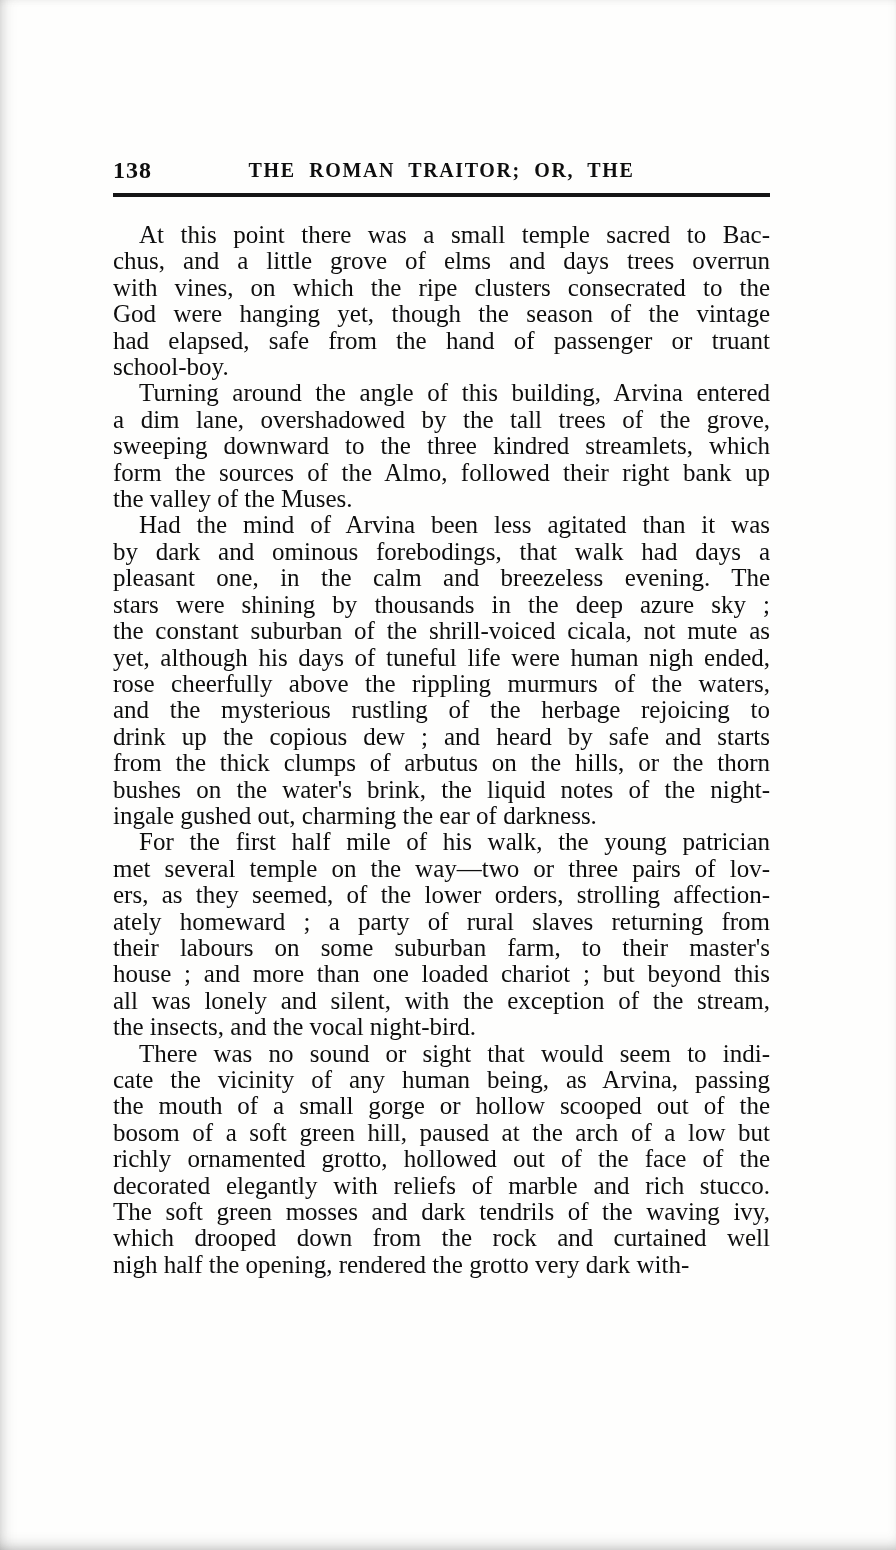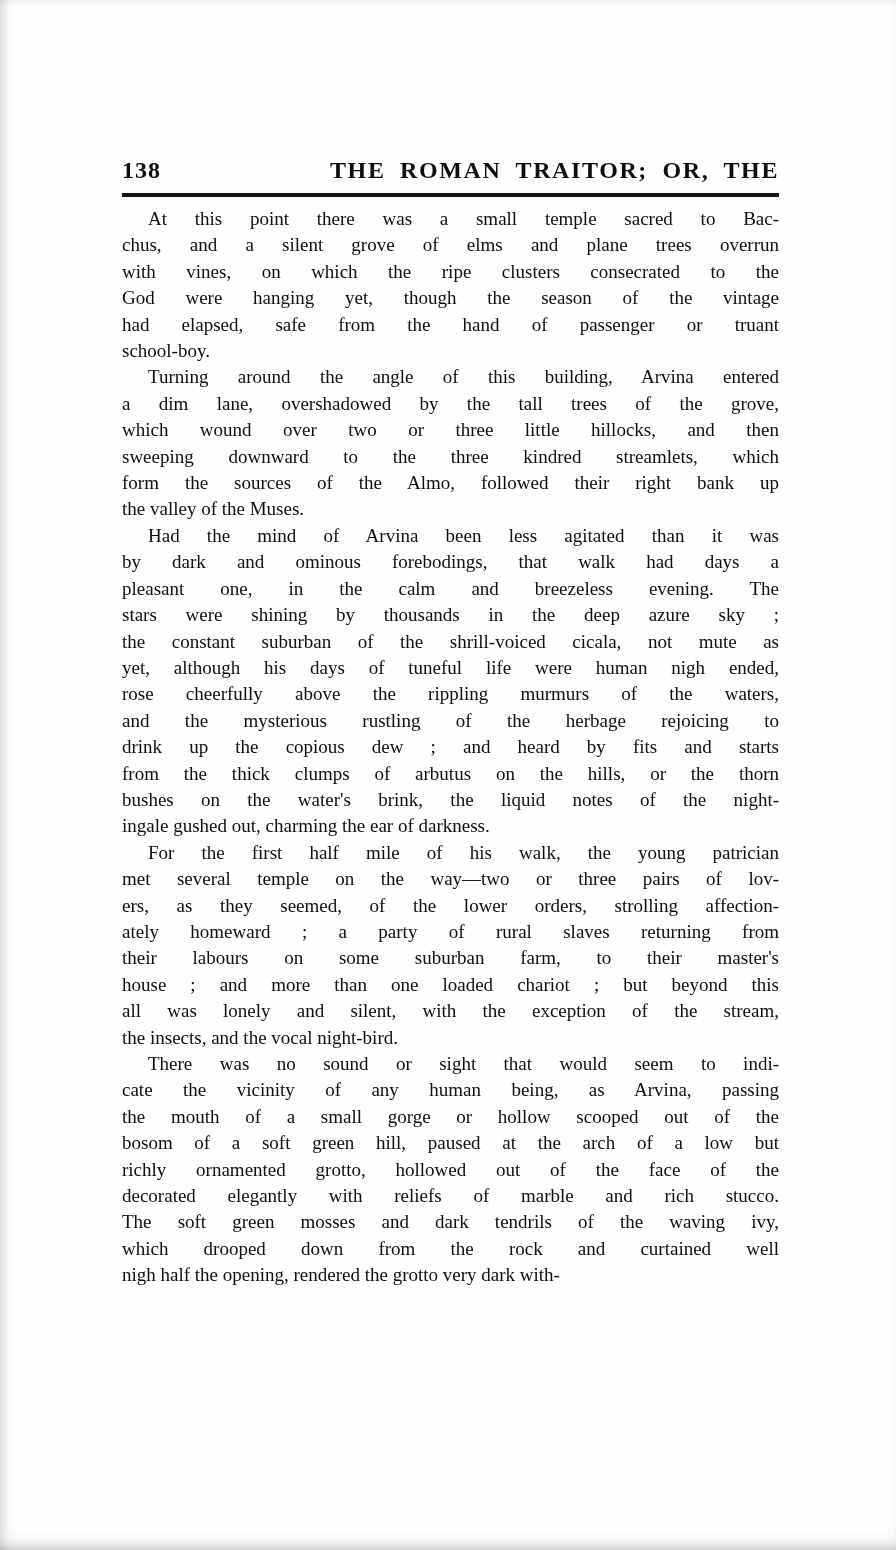--- a/index.html
+++ b/index.html
@@ -17,54 +17,54 @@
     overflow: hidden;
     color: #0e0e0e;
     
     box-shadow:
       inset 0 -10px 16px -10px rgba(70,70,70,0.45),
       inset 12px 0 16px -12px rgba(70,70,70,0.28),
       inset 0 6px 10px -8px rgba(70,70,70,0.15);
   }
   .content {
     position: absolute;
-    left: 122px;
+    left: 113px;
     top: 156px;
     width: 657px;
   }
   .running-header {
     position: relative;
     height: 30px;
   }
   .page-number {
     position: absolute;
     left: 0;
     top: 0;
     font-size: 24px;
     font-weight: bold;
     letter-spacing: 1px;
     line-height: 28px;
   }
   .running-title {
     display: block;
-    text-align: right;
-    font-size: 24px;
+    text-align: center;
+    font-size: 20px;
     font-weight: bold;
     letter-spacing: 1.6px;
     word-spacing: 7px;
     line-height: 28px;
   }
   .header-rule {
     height: 4px;
     background: #151515;
     margin-top: 7px;
   }
   .page-body {
-    margin-top: 9px;
-    font-size: 19px;
+    margin-top: 25px;
+    font-size: 25px;
     line-height: 26.4px;
   }
   .paragraph { margin: 0; }
   .line {
     text-align: justify;
     text-align-last: justify;
     white-space: normal;
   }
   .line.para-first { text-indent: 26px; }
   .line.para-last { text-align-last: left; }
@@ -75,44 +75,43 @@
 <div class="page">
   <div class="content">
     <header class="running-header">
       <span class="page-number">138</span>
       <span class="running-title">THE ROMAN TRAITOR; OR, THE</span>
     </header>
     <div class="header-rule"></div>
     <main class="page-body">
         <div class="paragraph">
           <div class="line para-first">At this point there was a small temple sacred to Bac-</div>
-          <div class="line">chus, and a silent grove of elms and plane trees overrun</div>
+          <div class="line">chus, and a little grove of elms and days trees overrun</div>
           <div class="line">with vines, on which the ripe clusters consecrated to the</div>
           <div class="line">God were hanging yet, though the season of the vintage</div>
           <div class="line">had elapsed, safe from the hand of passenger or truant</div>
           <div class="line para-last">school-boy.</div>
         </div>
         <div class="paragraph">
           <div class="line para-first">Turning around the angle of this building, Arvina entered</div>
           <div class="line">a dim lane, overshadowed by the tall trees of the grove,</div>
-          <div class="line">which wound over two or three little hillocks, and then</div>
           <div class="line">sweeping downward to the three kindred streamlets, which</div>
           <div class="line">form the sources of the Almo, followed their right bank up</div>
           <div class="line para-last">the valley of the Muses.</div>
         </div>
         <div class="paragraph">
           <div class="line para-first">Had the mind of Arvina been less agitated than it was</div>
           <div class="line">by dark and ominous forebodings, that walk had days a</div>
           <div class="line">pleasant one, in the calm and breezeless evening.  The</div>
           <div class="line">stars were shining by thousands in the deep azure sky ;</div>
           <div class="line">the constant suburban of the shrill-voiced cicala, not mute as</div>
           <div class="line">yet, although his days of tuneful life were human nigh ended,</div>
           <div class="line">rose cheerfully above the rippling murmurs of the waters,</div>
           <div class="line">and the mysterious rustling of the herbage rejoicing to</div>
-          <div class="line">drink up the copious dew ; and heard by fits and starts</div>
+          <div class="line">drink up the copious dew ; and heard by safe and starts</div>
           <div class="line">from the thick clumps of arbutus on the hills, or the thorn</div>
           <div class="line">bushes on the water's brink, the liquid notes of the night-</div>
           <div class="line para-last">ingale gushed out, charming the ear of darkness.</div>
         </div>
         <div class="paragraph">
           <div class="line para-first">For the first half mile of his walk, the young patrician</div>
           <div class="line">met several temple on the way—two or three pairs of lov-</div>
           <div class="line">ers, as they seemed, of the lower orders, strolling affection-</div>
           <div class="line">ately homeward ;  a party of rural slaves returning from</div>
           <div class="line">their labours on some suburban farm, to their master's</div>

